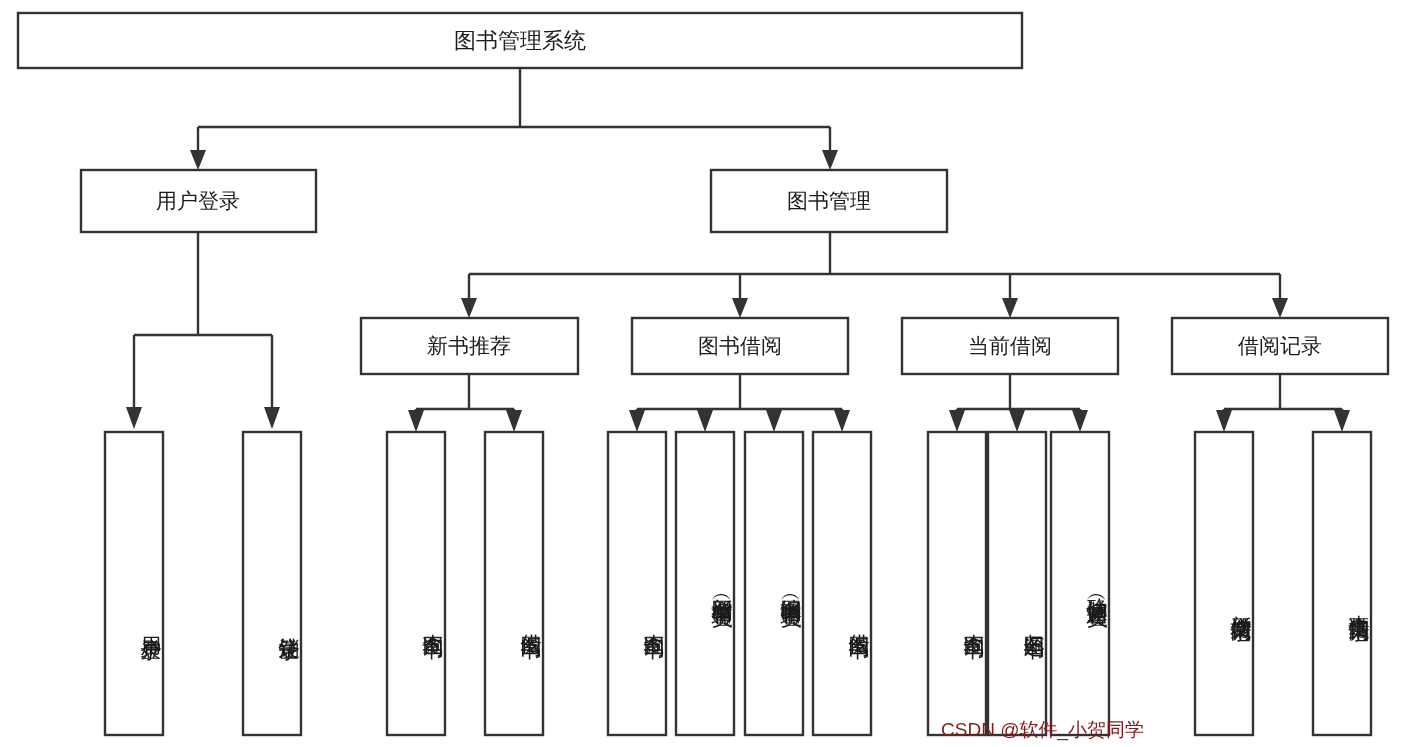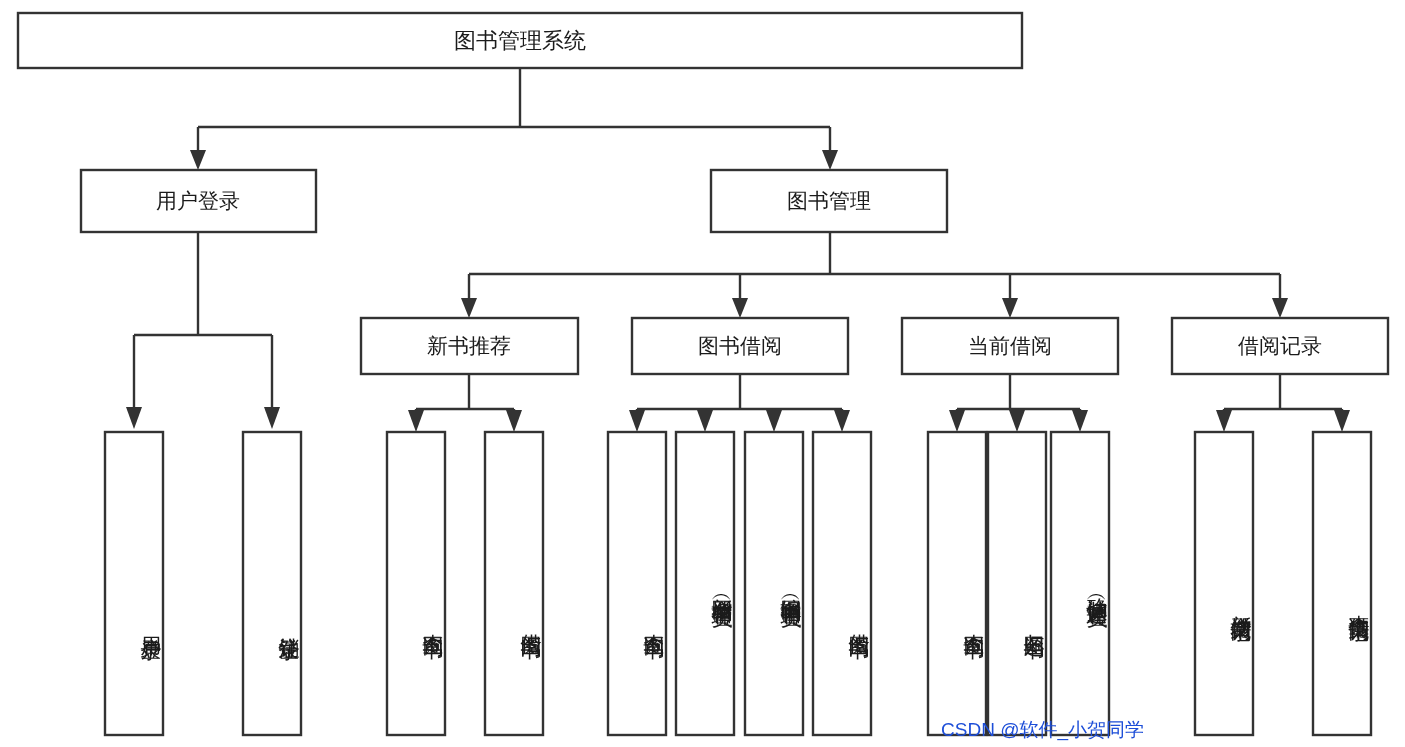--- a/index.html
+++ b/index.html
@@ -69,21 +69,21 @@
     justify-content: center;
     white-space: nowrap;
     pointer-events: none;
   }
   .watermark {
     position: absolute;
     right: 12px;
     bottom: 4px;
     font-family: "Liberation Sans", "DejaVu Sans", sans-serif;
     font-size: 19px;
-    color: #1d4ed8;
+    color: #7f1d1d;
     white-space: nowrap;
   }
 </style>
 </head>
 <body>
 
 <div id="diagram-root">
 
   <svg class="diagram-canvas" viewBox="0 0 1405 747">
 

